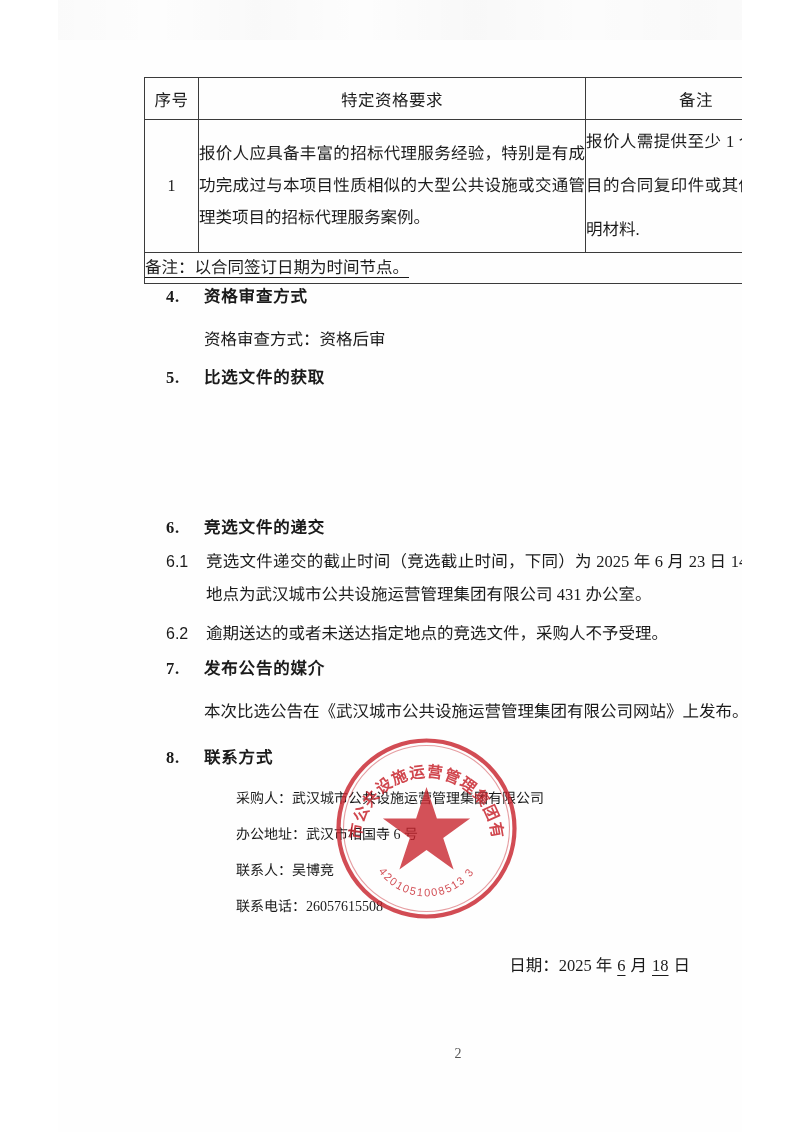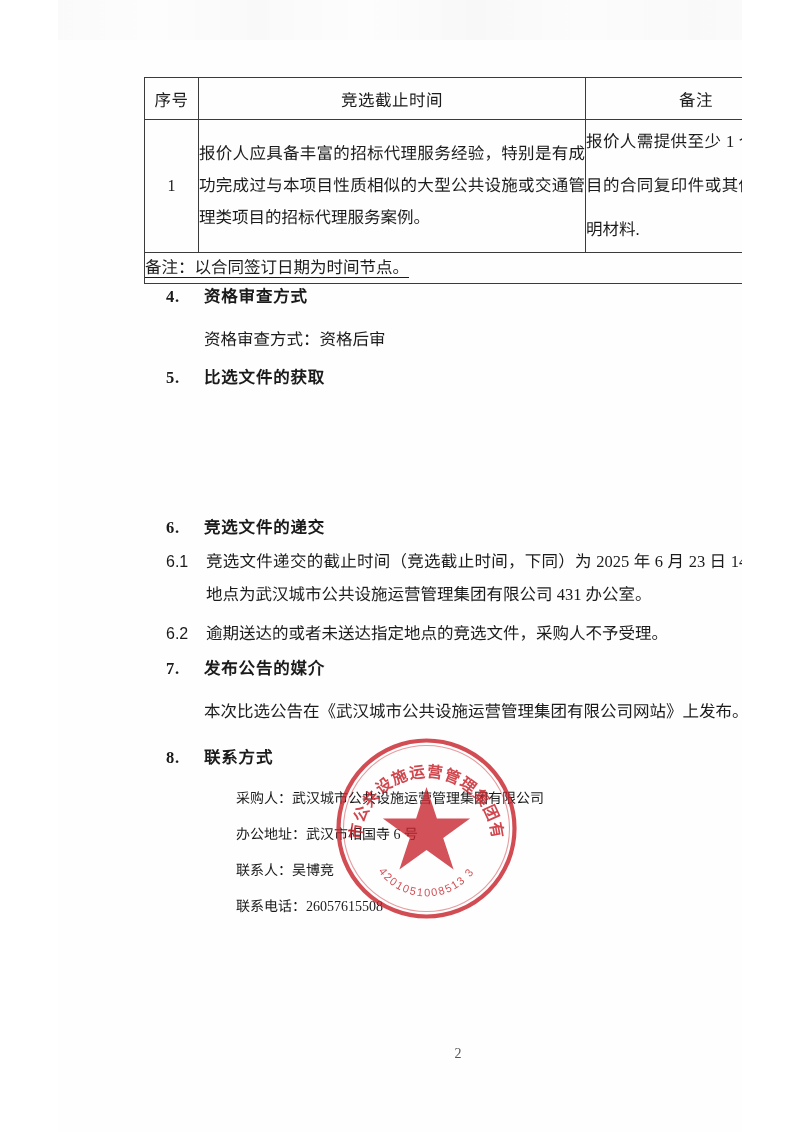--- a/index.html
+++ b/index.html
@@ -181,21 +181,21 @@
 
   <table id="req-table">
     <colgroup>
       <col class="col-no">
         <col class="col-req">
         <col class="col-note">
     </colgroup>
     <tbody>
       <tr>
         <th class="th-cell">序号</th>
-        <th class="th-cell">竞选截止时间</th>
+        <th class="th-cell">特定资格要求</th>
         <th class="th-cell">备注</th>
       </tr>
       <tr>
         <td class="td-no">1</td>
         <td class="td-body">报价人应具备丰富的招标代理服务经验，特别是有成功完成过与本项目性质相似的大型公共设施或交通管理类项目的招标代理服务案例。</td>
         <td class="td-note">报价人需提供至少 1 个过往项目的合同复印件或其他有效证明材料.</td>
       </tr>
       <tr>
         <td class="footnote-cell" colspan="3">
           <span class="u">备注：以合同签订日期为时间节点。</span>
@@ -263,16 +263,20 @@
       <text font-family="'Liberation Serif', serif" font-size="15.5" font-weight="bold" fill="#c8232c" letter-spacing="1.2" opacity="0.95">
         <textPath href="#sealArc" startOffset="50%" text-anchor="middle" id="seal-org-text">武汉城市公共设施运营管理集团有限公司</textPath>
       </text>
 
       <text font-family="'Liberation Sans', sans-serif" font-size="11" fill="#c8232c" letter-spacing="1.6" opacity="0.9">
         <textPath href="#sealArcBottom" startOffset="50%" text-anchor="middle" id="seal-code-text">4201051008513 3</textPath>
       </text>
     </svg>
   </div>
 
+  <div id="date-line">
+    <span>日期：</span><span>2025</span>
+    <span>年</span><span class="blank">6</span><span>月</span><span class="blank">18</span><span>日</span>
+  </div>
 
   <div id="page-number">2</div>
 
 </div>
 
 </body></html>

